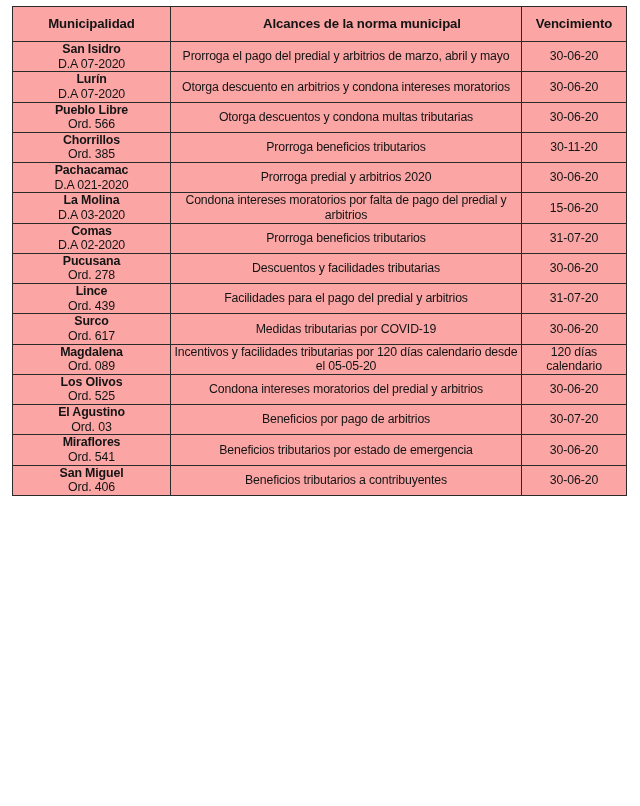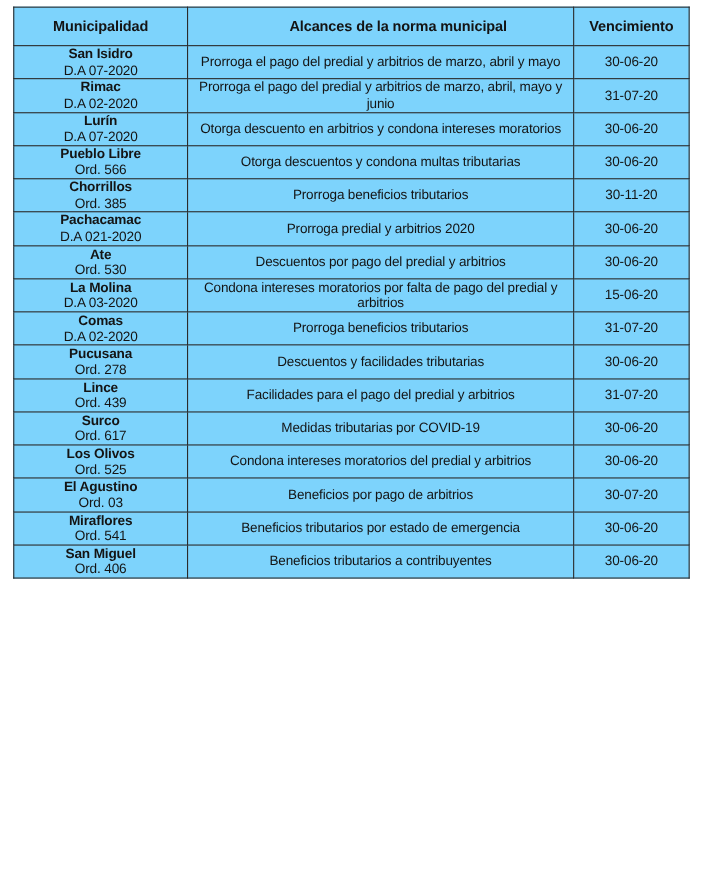--- a/index.html
+++ b/index.html
@@ -20,21 +20,21 @@
     position: absolute;
     left: 12px;
     top: 6px;
     width: 614px;
   }
 
   table.norms-table {
     border-collapse: collapse;
     table-layout: fixed;
     width: 614px;
-    background: #7dd3fc;
+    background: #fca5a5;
   }
 
   table.norms-table col.col-muni { width: 158px; }
   table.norms-table col.col-alcance { width: 351px; }
   table.norms-table col.col-venc { width: 105px; }
 
   table.norms-table th,
   table.norms-table td {
     border: 1.6px solid #2b2b2b;
     padding: 0;
@@ -110,28 +110,20 @@
         <tr>
           <td class="cell-muni">
             <span class="muni-name">San Isidro</span>
             <span class="muni-norm">D.A 07-2020</span>
           </td>
           <td class="cell-alcance">Prorroga el pago del predial y arbitrios de marzo, abril y mayo</td>
           <td class="cell-venc">30-06-20</td>
         </tr>
         <tr>
           <td class="cell-muni">
-            <span class="muni-name">Rimac</span>
-            <span class="muni-norm">D.A 02-2020</span>
-          </td>
-          <td class="cell-alcance">Prorroga el pago del predial y arbitrios de marzo, abril, mayo y junio</td>
-          <td class="cell-venc">31-07-20</td>
-        </tr>
-        <tr>
-          <td class="cell-muni">
             <span class="muni-name">Lurín</span>
             <span class="muni-norm">D.A 07-2020</span>
           </td>
           <td class="cell-alcance">Otorga descuento en arbitrios y condona intereses moratorios</td>
           <td class="cell-venc">30-06-20</td>
         </tr>
         <tr>
           <td class="cell-muni">
             <span class="muni-name">Pueblo Libre</span>
             <span class="muni-norm">Ord. 566</span>
@@ -150,28 +142,20 @@
         <tr>
           <td class="cell-muni">
             <span class="muni-name">Pachacamac</span>
             <span class="muni-norm">D.A 021-2020</span>
           </td>
           <td class="cell-alcance">Prorroga predial y arbitrios 2020</td>
           <td class="cell-venc">30-06-20</td>
         </tr>
         <tr>
           <td class="cell-muni">
-            <span class="muni-name">Ate</span>
-            <span class="muni-norm">Ord. 530</span>
-          </td>
-          <td class="cell-alcance">Descuentos por pago del predial y arbitrios</td>
-          <td class="cell-venc">30-06-20</td>
-        </tr>
-        <tr>
-          <td class="cell-muni">
             <span class="muni-name">La Molina</span>
             <span class="muni-norm">D.A 03-2020</span>
           </td>
           <td class="cell-alcance">Condona intereses moratorios por falta de pago del predial y arbitrios</td>
           <td class="cell-venc">15-06-20</td>
         </tr>
         <tr>
           <td class="cell-muni">
             <span class="muni-name">Comas</span>
             <span class="muni-norm">D.A 02-2020</span>
@@ -195,20 +179,29 @@
           <td class="cell-alcance">Facilidades para el pago del predial y arbitrios</td>
           <td class="cell-venc">31-07-20</td>
         </tr>
         <tr>
           <td class="cell-muni">
             <span class="muni-name">Surco</span>
             <span class="muni-norm">Ord. 617</span>
           </td>
           <td class="cell-alcance">Medidas tributarias por COVID-19</td>
           <td class="cell-venc">30-06-20</td>
+        </tr>
+        <tr>
+          <td class="cell-muni">
+            <span class="muni-name">Magdalena</span>
+            <span class="muni-norm">Ord. 089</span>
+          </td>
+          <td class="cell-alcance">Incentivos y facilidades tributarias por 120 días calendario desde el 05-05-20</td>
+          <td class="cell-venc">120 días
+calendario</td>
         </tr>
         <tr>
           <td class="cell-muni">
             <span class="muni-name">Los Olivos</span>
             <span class="muni-norm">Ord. 525</span>
           </td>
           <td class="cell-alcance">Condona intereses moratorios del predial y arbitrios</td>
           <td class="cell-venc">30-06-20</td>
         </tr>
         <tr>

